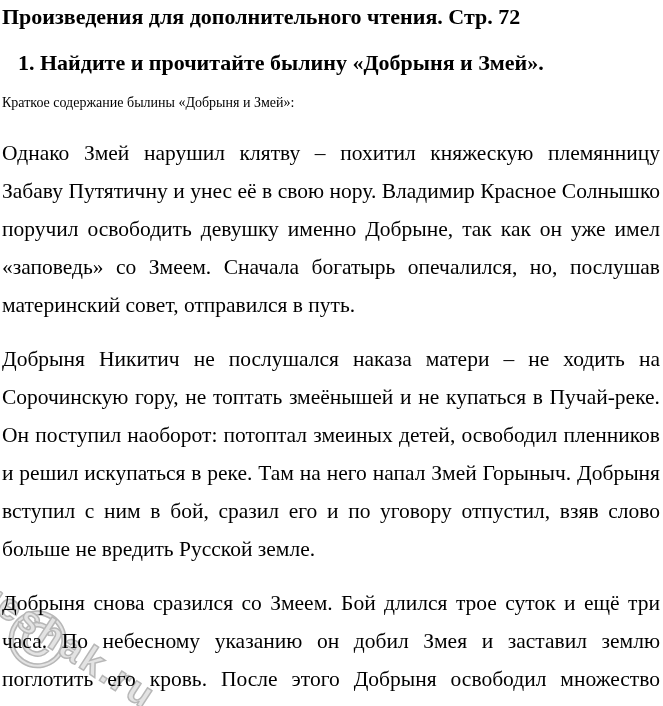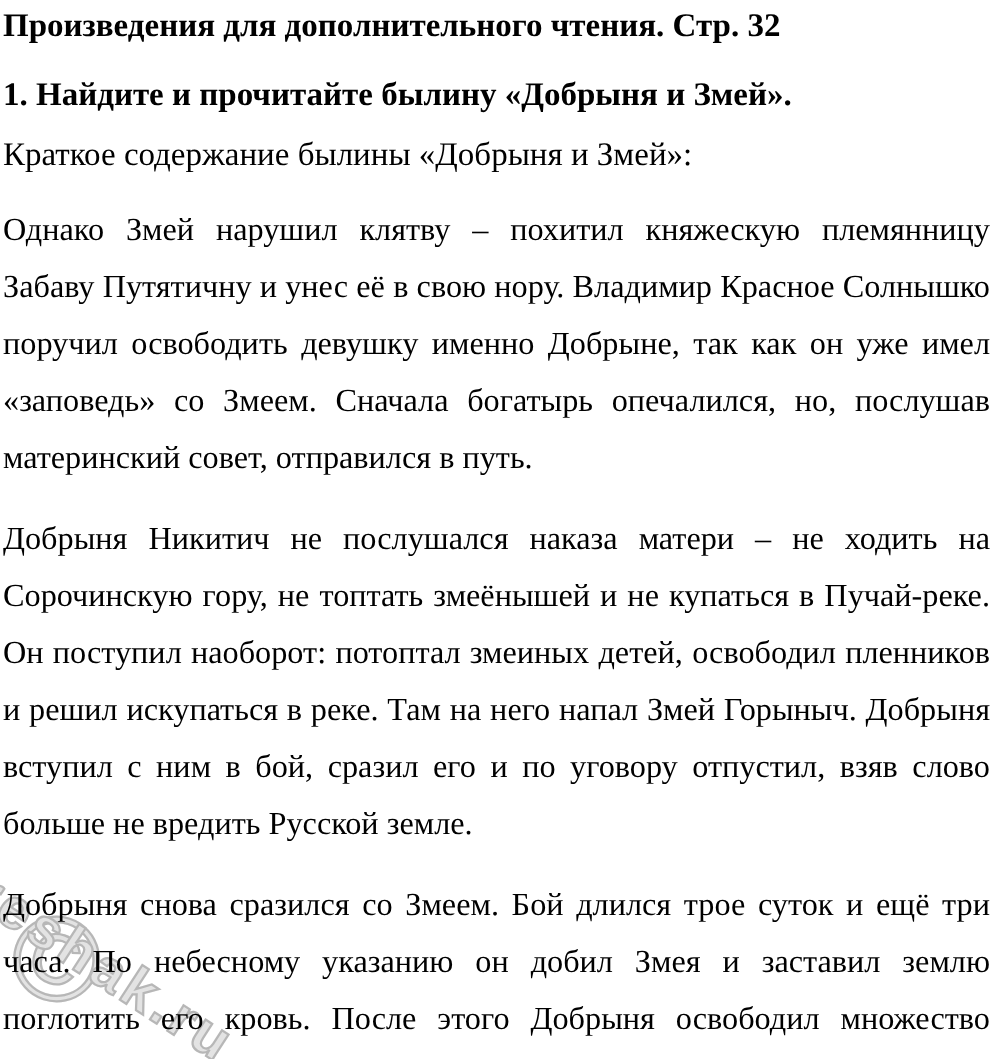--- a/index.html
+++ b/index.html
@@ -30,25 +30,25 @@
     font-size: 22px;
     font-weight: bold;
     line-height: 30px;
     margin: 2px 0 0 0;
     white-space: nowrap;
   }
   .task-heading {
     font-size: 22px;
     font-weight: bold;
     line-height: 38px;
-    margin: 12px 0 0 0;
+    margin: 12px 0 0 16px;
     white-space: nowrap;
   }
   .intro-line {
-    font-size: 22px;
+    font-size: 14px;
     line-height: 38px;
     margin: 2px 0 0 0;
   }
   .para {
     font-size: 21.5px;
     line-height: 38px;
     margin: 12px 0 0 0;
     text-align: justify;
   }
   .para + .para {
@@ -97,21 +97,21 @@
 
 <div class="page">
 
   <div class="watermark">
     <span class="watermark-copyright">©</span>
     <span class="watermark-text">reshak.ru</span>
   </div>
 
   <div class="content">
 
-    <h1 class="doc-title">Произведения для дополнительного чтения. Стр. 32</h1>
+    <h1 class="doc-title">Произведения для дополнительного чтения. Стр. 72</h1>
 
     <h2 class="task-heading">1. Найдите и прочитайте былину «Добрыня и Змей».</h2>
 
     <p class="intro-line">Краткое содержание былины «Добрыня и Змей»:</p>
 
     <p class="para">Однако Змей нарушил клятву – похитил княжескую племянницу Забаву Путятичну и унес её в свою нору. Владимир Красное Солнышко поручил освободить девушку именно Добрыне, так как он уже имел «заповедь» со Змеем. Сначала богатырь опечалился, но, послушав материнский совет, отправился в путь.</p>
 
     <p class="para">Добрыня Никитич не послушался наказа матери – не ходить на Сорочинскую гору, не топтать змеёнышей и не купаться в Пучай-реке. Он поступил наоборот: потоптал змеиных детей, освободил пленников и решил искупаться в реке. Там на него напал Змей Горыныч. Добрыня вступил с ним в бой, сразил его и по уговору отпустил, взяв слово больше не вредить Русской земле.</p>
 
     <p class="para">Добрыня снова сразился со Змеем. Бой длился трое суток и ещё три часа. По небесному указанию он добил Змея и заставил землю поглотить его кровь. После этого Добрыня освободил множество пленников и вернул князеву племянницу в Киев-град.</p>

